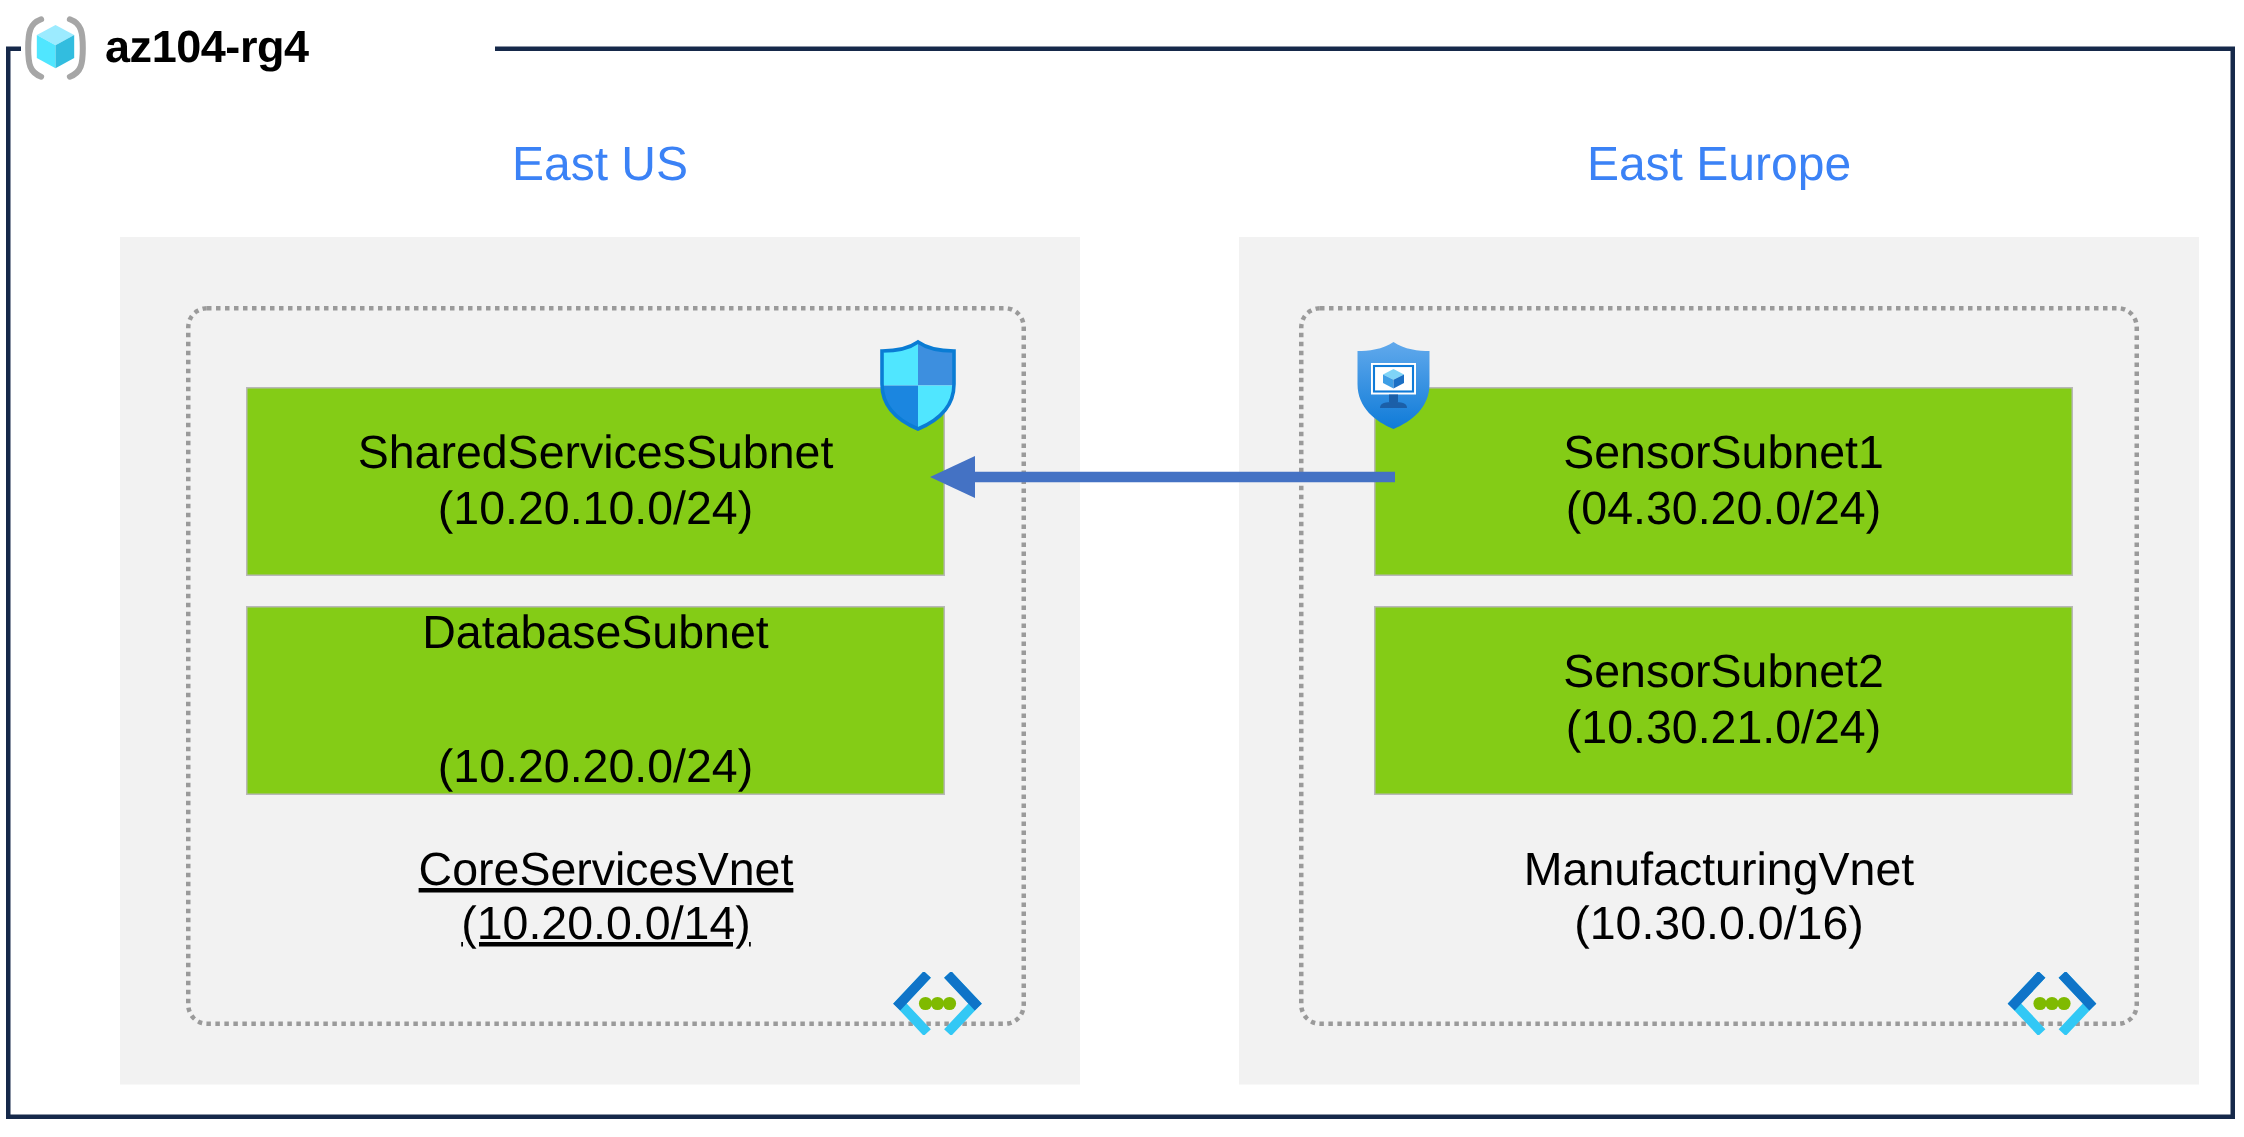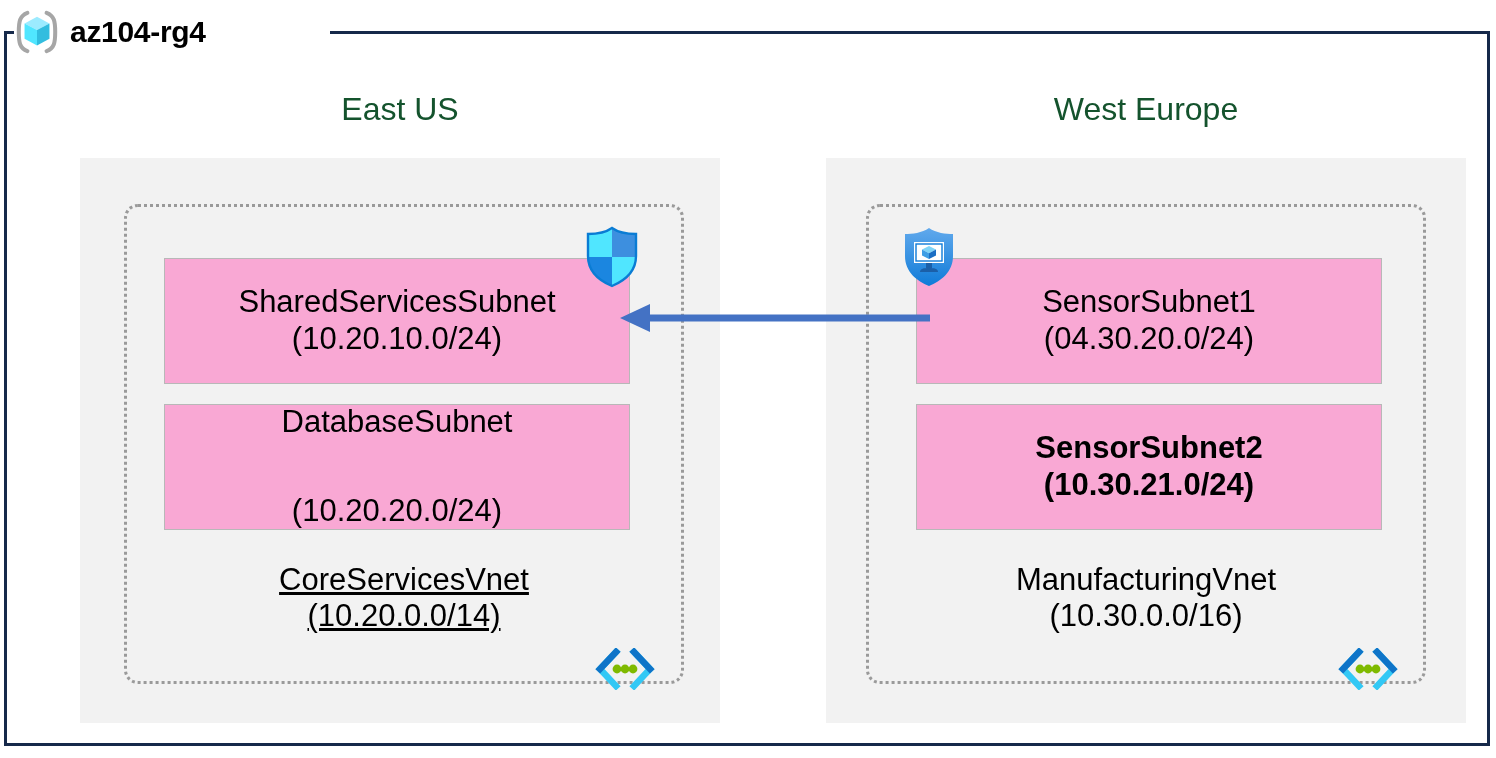--- a/index.html
+++ b/index.html
@@ -69,21 +69,21 @@
   }
   .region.east { left: 80px; }
   .region.west { left: 826px; }
 
   .region-label {
     position: absolute;
     top: 91px;
     width: 640px;
     text-align: center;
     font-size: 32px;
-    color: #14532d;
+    color: #3b82f6;
     white-space: nowrap;
   }
   .region-label.east { left: 80px; }
   .region-label.west { left: 826px; }
 
   
   .vnet {
     position: absolute;
     top: 204px;
     width: 560px;
@@ -94,39 +94,39 @@
     background: transparent;
   }
   .vnet.east { left: 124px; }
   .vnet.west { left: 866px; }
 
   
   .subnet {
     position: absolute;
     width: 466px;
     height: 126px;
-    background: #f9a8d4;
+    background: #84cc16;
     border: 1px solid #b8b8b8;
     box-sizing: border-box;
     display: flex;
     flex-direction: column;
     align-items: center;
     justify-content: center;
     gap: 2px;
   }
   .subnet-line {
     font-size: 31px;
     color: #000000;
     line-height: 1.12;
     white-space: nowrap;
   }
   .sn-ss  { left: 164px; top: 258px; }
   .sn-db  { left: 164px; top: 404px; justify-content: space-between; }
   .sn-s1  { left: 916px; top: 258px; text-align: right; }
-  .sn-s2  { left: 916px; top: 404px; font-weight: bold; }
+  .sn-s2  { left: 916px; top: 404px; }
 
   
   .vnet-caption {
     position: absolute;
     width: 560px;
     text-align: center;
     font-size: 31px;
     color: #000000;
     line-height: 1.16;
   }
@@ -177,21 +177,21 @@
         <polygon points="37,15 37,31 24,38 24,22" fill="#32bddf"></polygon>
       </svg>
     </span>
     <span class="rg-title-text">az104-rg4</span>
   </div>
 
   <div class="region east"></div>
   <div class="region west"></div>
 
   <div class="region-label east">East US</div>
-  <div class="region-label west">West Europe</div>
+  <div class="region-label west">East Europe</div>
 
   <div class="vnet east"></div>
   <div class="vnet west"></div>
 
   <div class="subnet sn-ss">
     <div class="subnet-line">SharedServicesSubnet</div>
     <div class="subnet-line">(10.20.10.0/24)</div>
   </div>
 
   <div class="subnet sn-db">

